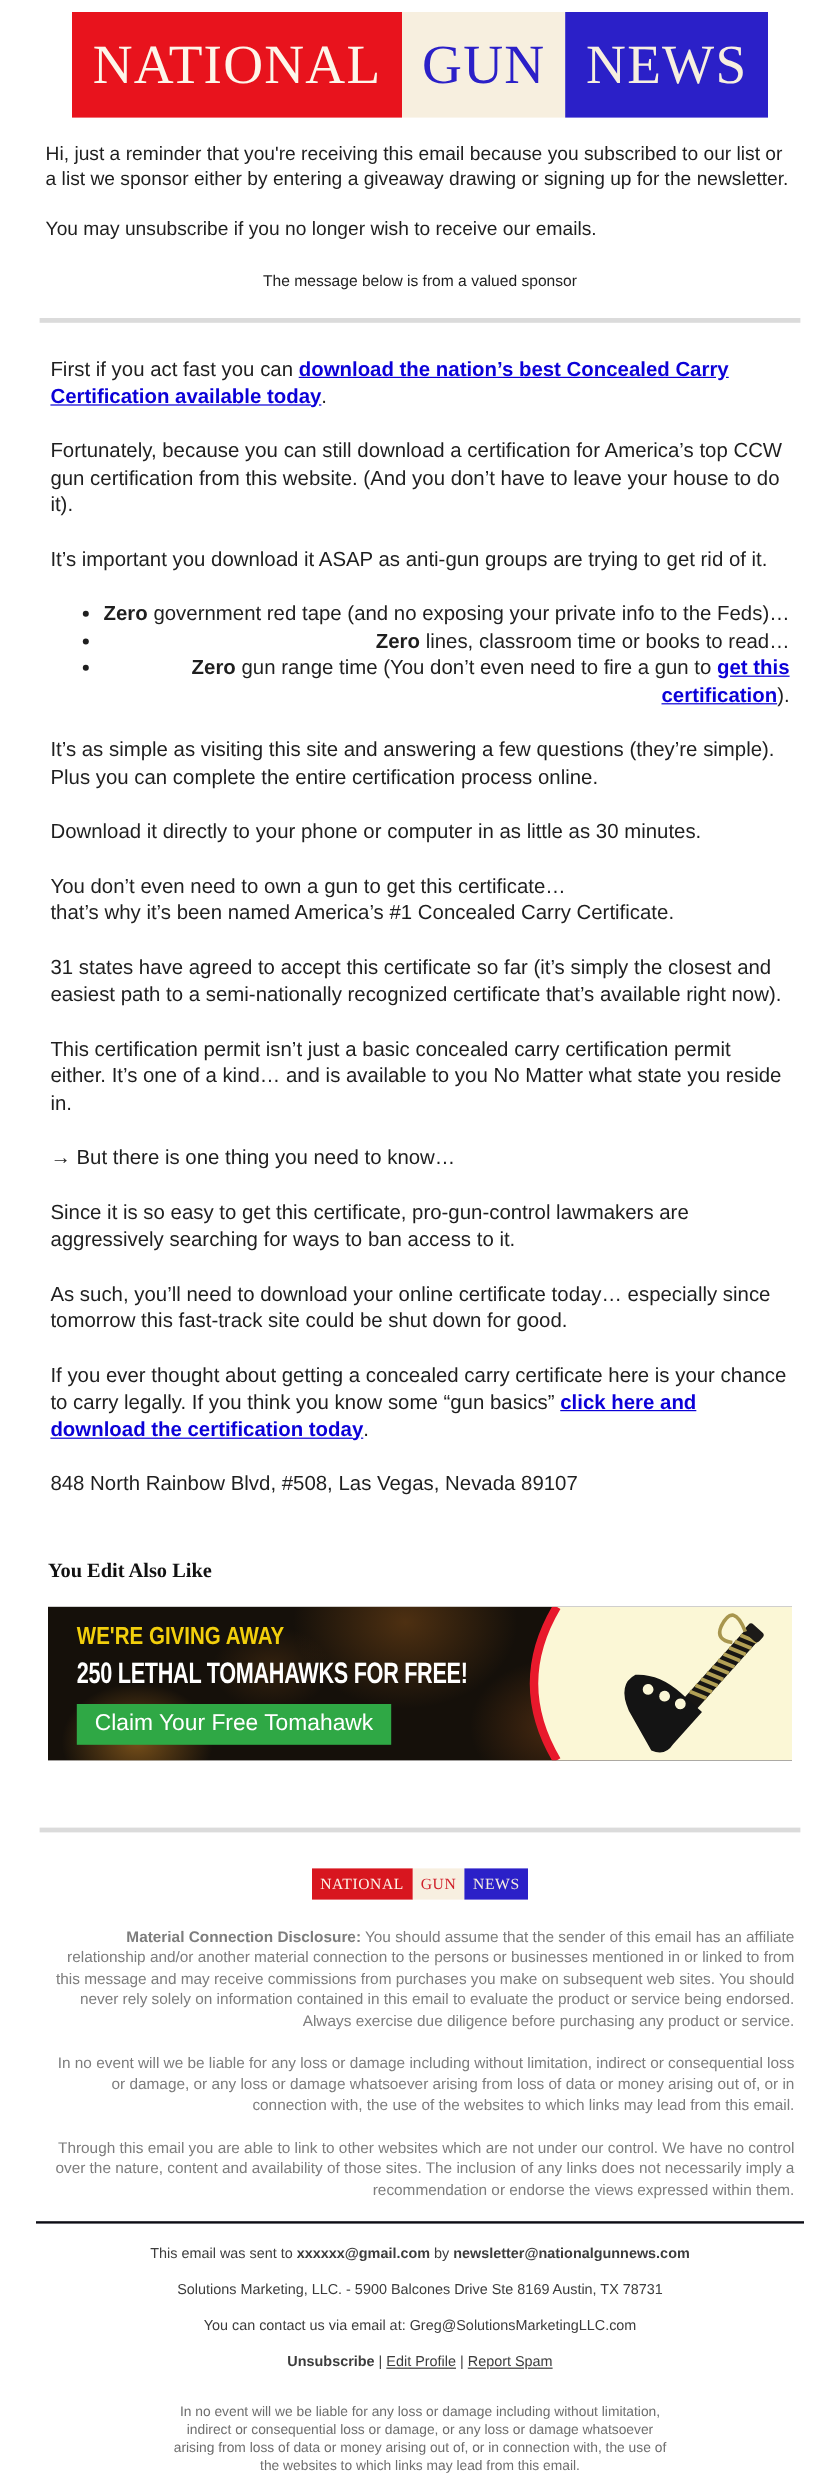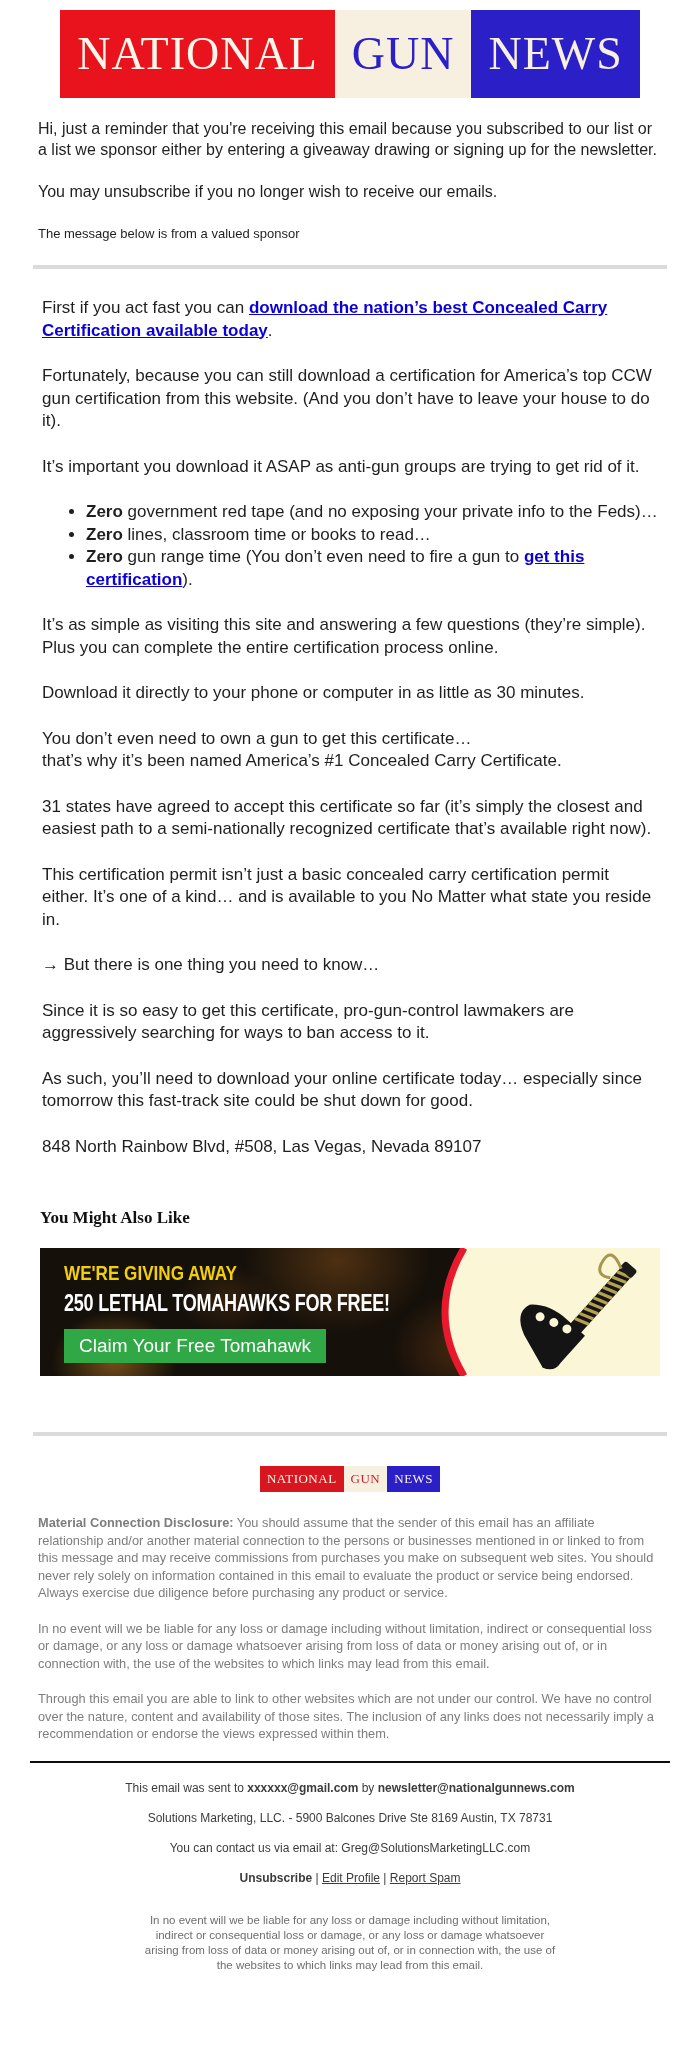--- a/index.html
+++ b/index.html
@@ -8,28 +8,28 @@
   
   .logo{display:flex;justify-content:center;align-items:stretch;margin:10px 0 20px;}
   .seg{font-family:"Liberation Serif",serif;font-size:46px;line-height:88px;height:88px;padding:0 17px;letter-spacing:1px;}
   .seg-red{background:#e8131d;color:#fdf6ea;}
   .seg-cream{background:#f7efdf;color:#2b20c8;}
   .seg-blue{background:#2b20c8;color:#f7efdf;}
 
   
   .intro{padding:0 38px;font-size:16px;line-height:21px;}
   .intro p{margin:0 0 21px;}
-  .sponsor-note{font-size:13px;margin:27px 0 24px;}
+  .sponsor-note{text-align:center;font-size:13px;margin:27px 0 24px;}
 
   .divider{height:4px;background:#dbdbdb;margin:0 33px;}
 
   
   .content{padding:28px 42px 0;font-size:17px;line-height:22.5px;}
   .content p{margin:0 0 23px;}
-  .content ul{margin:0 0 23px;padding-left:44px;}
+  .content ul{margin:0 0 23px;padding-left:44px;text-align:right;}
   .content li{margin:0;}
   a.blue-link{color:#0b00d8;font-weight:bold;text-decoration:underline;cursor:pointer;}
 
   
   .also-heading{font-family:"Liberation Serif",serif;font-weight:bold;font-size:17px;padding:0 40px;margin:50px 0 20px;color:#111;}
   .banner{position:relative;margin:0 40px;height:128px;overflow:hidden;cursor:pointer;
           background:
             radial-gradient(90px 70px at 12% 88%, rgba(214,140,40,.50), transparent 70%),
             radial-gradient(130px 100px at 48% 10%, rgba(170,100,30,.38), transparent 72%),
             radial-gradient(100px 80px at 68% 78%, rgba(140,75,25,.42), transparent 70%),
@@ -43,21 +43,21 @@
 
   
   .divider-low{margin-top:56px;}
   .logo-sm{display:flex;justify-content:center;align-items:stretch;margin:30px 0 22px;}
   .seg-sm{font-family:"Liberation Serif",serif;font-size:13px;line-height:26px;height:26px;padding:0 7px;letter-spacing:.5px;}
   .seg-sm.s-red{background:#d8161f;color:#fdf6ea;}
   .seg-sm.s-cream{background:#f7efe0;color:#d0202a;}
   .seg-sm.s-blue{background:#2b20c8;color:#f7efe0;}
 
   .disclosure{padding:0 38px;color:#7d7d7d;font-size:12.8px;line-height:17.5px;}
-  .disclosure p{margin:0 0 18px;}
+  .disclosure p{margin:0 0 18px;text-align:right;}
   .disclosure b{color:#7d7d7d;}
 
   .black-rule{height:2px;background:#0c0c14;margin:0 30px;}
 
   .footer-info{text-align:center;font-size:12px;color:#3c3c3c;padding:18px 50px 0;line-height:14px;}
   .footer-info p{margin:0 0 16px;}
   .footer-links .flink{font-weight:normal;text-decoration:underline;cursor:pointer;margin-top:44px;}
   .footer-links .fplain{cursor:pointer;font-weight:bold;}
 
   .footer-legal{text-align:center;font-size:11.5px;color:#6e6e6e;line-height:15px;padding:12px 142px 30px;}
@@ -95,24 +95,25 @@
     </ul>
 
     <p>It’s as simple as visiting this site and answering a few questions (they’re simple). Plus you can complete the entire certification process online.</p>
     <p>Download it directly to your phone or computer in as little as 30 minutes.</p>
     <p><span>You don’t even need to own a gun to get this certificate…</span><br><span>that’s why it’s been named America’s #1 Concealed Carry Certificate.</span></p>
     <p>31 states have agreed to accept this certificate so far (it’s simply the closest and easiest path to a semi-nationally recognized certificate that’s available right now).</p>
     <p>This certification permit isn’t just a basic concealed carry certification permit either. It’s one of a kind… and is available to you No Matter what state you reside in.</p>
     <p>→ But there is one thing you need to know…</p>
     <p>Since it is so easy to get this certificate, pro-gun-control lawmakers are aggressively searching for ways to ban access to it.</p>
     <p>As such, you’ll need to download your online certificate today… especially since tomorrow this fast-track site could be shut down for good.</p>
+    <p><span>If you ever thought about getting a concealed carry certificate here is your chance to carry legally. If you think you know some “gun basics” </span><a class="blue-link">click here and download the certification today</a><span>.</span></p>
     <p>848 North Rainbow Blvd, #508, Las Vegas, Nevada 89107</p>
   </div>
 
-  <div class="also-heading">You Might Also Like</div>
+  <div class="also-heading">You Edit Also Like</div>
 
   <div class="banner">
     <svg class="banner-right" width="250" height="128" viewBox="0 0 250 128" xmlns="http://www.w3.org/2000/svg">
       <path d="M54,0 Q16,64 54,128 L250,128 L250,0 Z" fill="#fbf7d6"></path>
       <path d="M54,0 Q16,64 54,128" fill="none" stroke="#e8192c" stroke-width="7"></path>
       <g transform="translate(146,102) rotate(42)">
         <rect x="-7" y="-108" width="14" height="96" rx="5" fill="#171513"></rect>
         <g stroke="#b2a055" stroke-width="3.2">
           <line x1="-7" y1="-36" x2="7" y2="-41"></line>
           <line x1="-7" y1="-43" x2="7" y2="-48"></line>

